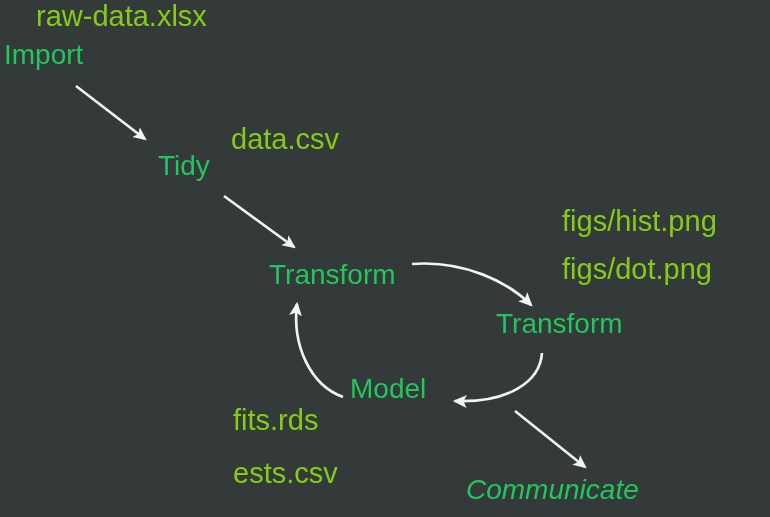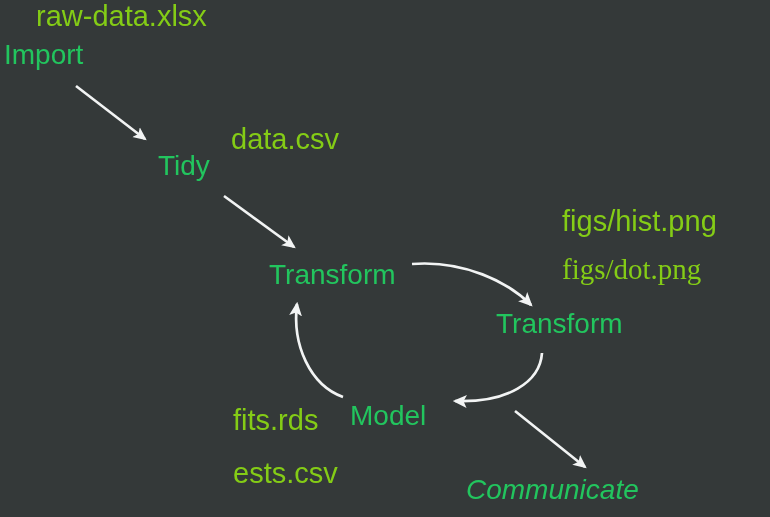--- a/index.html
+++ b/index.html
@@ -40,27 +40,27 @@
     font-size: 29px;
     font-weight: 400;
     line-height: 1;
     white-space: nowrap;
   }
   
   .n-import      { left: 4px;   top: 41px;  }
   .n-tidy        { left: 158px; top: 152px; }
   .n-transform   { left: 269px; top: 261px; }
   .n-visualise   { left: 496px; top: 310px; }
-  .n-model       { left: 350px; top: 402px; text-align: right; }
+  .n-model       { left: 350px; top: 375px; text-align: right; }
   .n-communicate { left: 466px; top: 476px; font-style: italic; }
   
   .f-raw   { left: 36px;  top: 2px;   }
   .f-data  { left: 231px; top: 125px; }
   .f-hist  { left: 562px; top: 207px; text-align: center; }
-  .f-dot   { left: 562px; top: 255px; font-family: Liberation Serif, serif; }
+  .f-dot   { left: 562px; top: 255px; }
   .f-fits  { left: 233px; top: 406px; }
   .f-ests  { left: 233px; top: 459px; }
 </style>
 </head>
 <body>
 
 <div id="canvas">
 
   <svg id="arrow-layer" viewBox="0 0 770 517" width="770" height="517">
     <defs>

